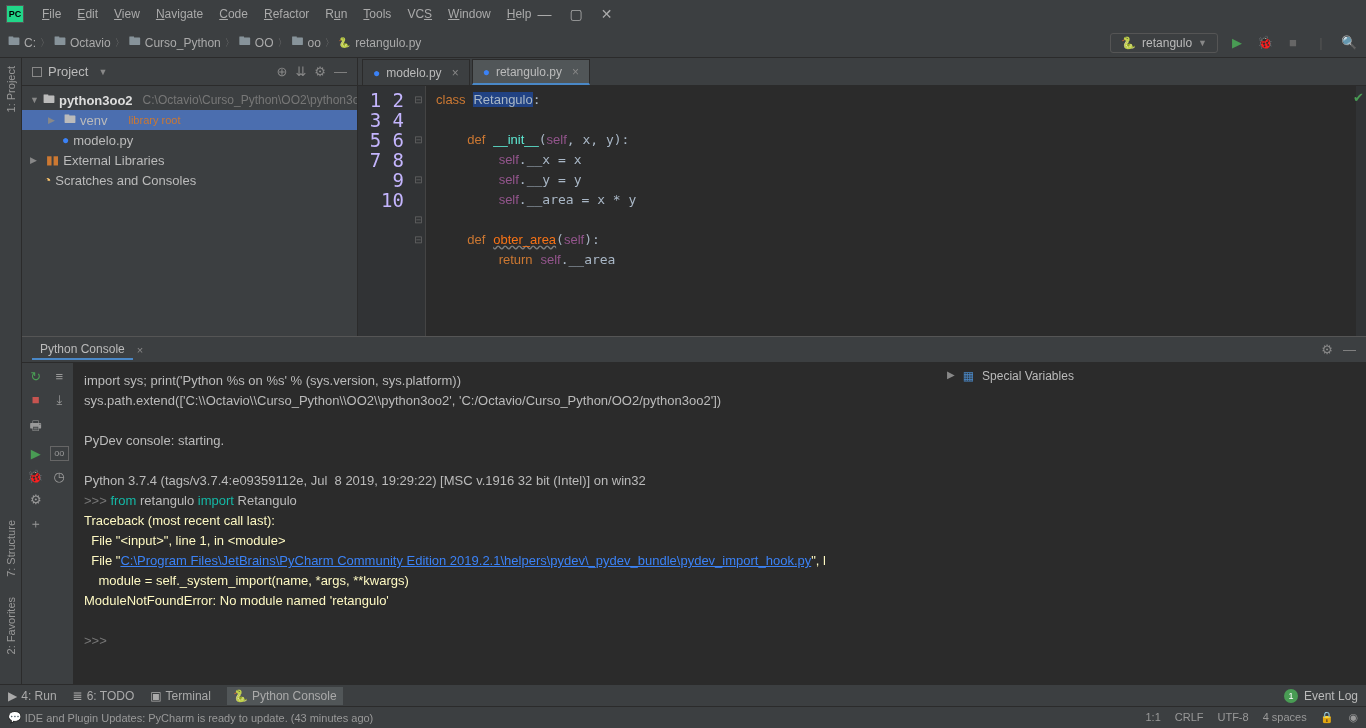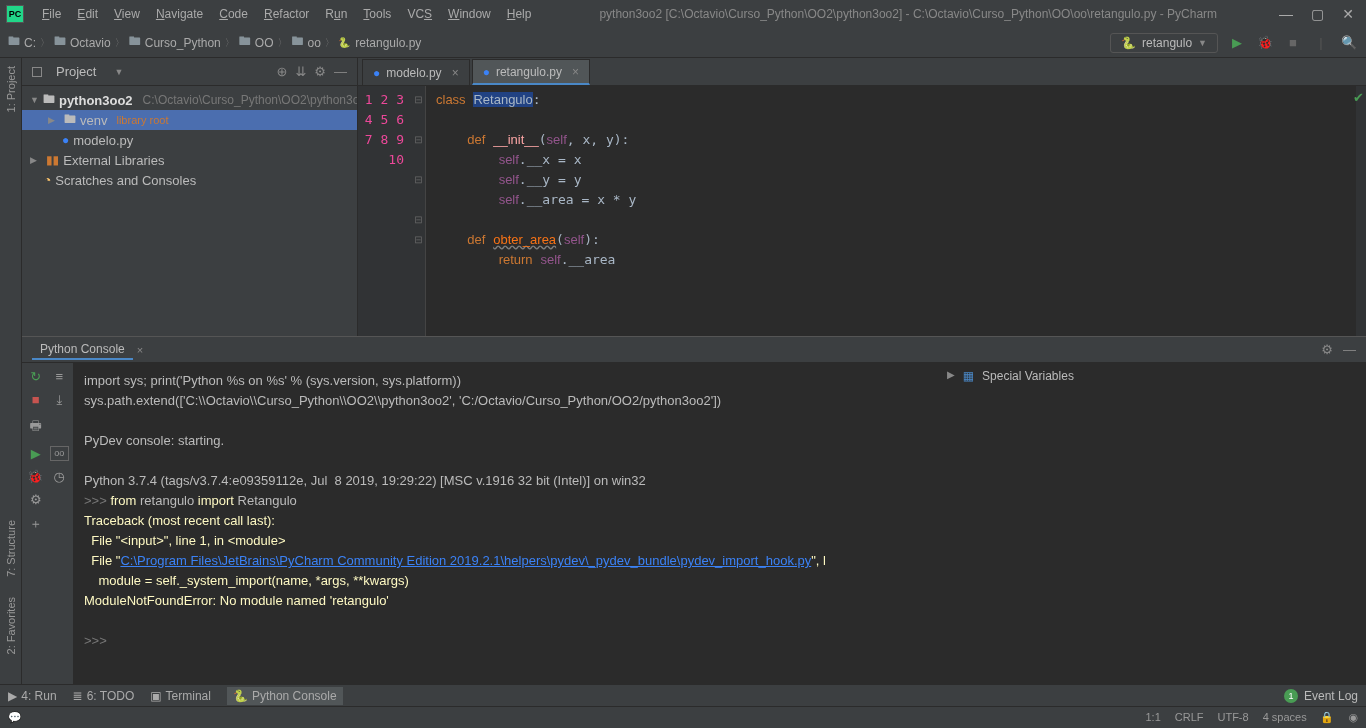--- a/index.html
+++ b/index.html
@@ -23,64 +23,64 @@
 .rt-icon{width:18px;text-align:center;cursor:pointer}
 .play-ic{color:#499c54}
 .bug-ic{color:#499c54}
 .stop-ic{color:#666}
 .search-ic{color:#aaa}
 .main-area{display:flex;height:calc(100% - 28px - 30px - 22px - 22px)}
 .left-gutter{width:22px;background:#3c3f41;border-right:1px solid #2b2b2b;display:flex;flex-direction:column;align-items:center;padding-top:8px;gap:20px}
 .left-gutter .vtext{writing-mode:vertical-rl;transform:rotate(180deg);font-size:11px;color:#999;cursor:pointer}
 .project-panel{width:336px;background:#3c3f41;display:flex;flex-direction:column;border-right:1px solid #2b2b2b}
 .panel-header{height:28px;display:flex;align-items:center;padding:0 10px;background:#3c3f41;border-bottom:1px solid #2b2b2b}
-.panel-header .title{display:flex;align-items:center;gap:14px;font-size:13px}
+.panel-header .title{display:flex;align-items:center;gap:6px;font-size:13px}
 .panel-header .dd{font-size:9px;margin-left:4px;color:#888}
 .panel-header .tools{margin-left:auto;display:flex;gap:8px;color:#888;font-size:13px}
 .tree{padding:4px 0;font-size:13px;overflow:auto;flex:1}
 .tree-row{display:flex;align-items:center;padding:2px 8px;gap:4px;white-space:nowrap;height:20px}
 .tree-row.sel{background:#4b6eaf}
 .tree-row .arrow{width:12px;font-size:9px;color:#888}
 .tree-row .ic{font-size:12px}
 .tree-row .label{color:#bbb}
 .tree-row .label.bold{font-weight:bold;color:#ddd}
 .tree-row .path{color:#777;font-size:12px}
-.tree-row .libroot{color:#cc7832;font-size:11px;margin-left:5px}
+.tree-row .libroot{color:#cc7832;font-size:11px;margin-left:17px}
 .editor-area{flex:1;display:flex;flex-direction:column;background:#2b2b2b}
 .tabs-row{height:28px;background:#3c3f41;display:flex;align-items:flex-end;border-bottom:1px solid #2b2b2b;padding-left:4px}
 .tab{height:26px;padding:0 10px;display:flex;align-items:center;gap:6px;background:#3c3f41;border:1px solid #2b2b2b;border-bottom:none;margin-right:2px;font-size:12px;cursor:pointer}
 .tab.active{background:#515658;border-bottom:2px solid #4a88c7}
 .tab .close{color:#888;font-size:12px;margin-left:4px}
 .tab .py-ic{color:#3b82f6;font-size:12px}
 .editor-content{flex:1;display:flex;overflow:hidden;position:relative}
-.gutter{width:54px;background:#313335;text-align:right;padding:4px 8px 4px 4px;color:#ec4899;font-family:"Consolas",monospace;font-size:13px;line-height:20px}
+.gutter{width:54px;background:#313335;text-align:right;padding:4px 8px 4px 4px;color:#c4b5fd;font-family:"Consolas",monospace;font-size:19px;line-height:20px}
 .fold-gutter{width:14px;background:#313335;border-right:1px solid #444;padding-top:4px;font-size:10px;color:#666;text-align:center;line-height:20px}
 .code{flex:1;padding:4px 10px;font-family:"Consolas",monospace;font-size:13px;line-height:20px;color:#a9b7c6;white-space:pre}
 .kw{color:#cc7832}
 .fn{color:#f97316}
-.mag{color:#fca5a5}
+.mag{color:#5eead4}
 .sel-bg{background:#214283}
 .self-c{color:#94558d}
 .ident{color:#a9b7c6}
 .editor-right-marker{width:10px;background:#313335}
 .check{position:absolute;top:4px;right:2px;color:#499c54;font-size:13px}
 .console-area{height:348px;display:flex;flex-direction:column;border-top:1px solid #555;background:#2b2b2b}
 .console-header{height:26px;background:#3c3f41;display:flex;align-items:center;padding:0 10px;border-bottom:1px solid #2b2b2b}
 .console-header .ctab{padding:2px 8px;font-size:12px;border-bottom:2px solid #4a88c7}
 .console-header .close{color:#888;margin-left:4px;font-size:11px}
 .console-header .tools{margin-left:auto;display:flex;gap:10px;color:#888}
 .console-body{flex:1;display:flex;overflow:hidden}
 .console-toolbar{width:52px;background:#3c3f41;border-right:1px solid #2b2b2b;padding:6px 4px;display:grid;grid-template-columns:1fr 1fr;gap:8px 4px;align-content:start}
 .console-toolbar span{text-align:center;font-size:13px;cursor:pointer}
 .ct-green{color:#499c54}
 .ct-red{color:#c75450}
 .ct-grey{color:#999}
 .console-out{flex:1;padding:8px 10px;font-family:"Consolas",monospace;font-size:13px;line-height:20px;color:#bbb;white-space:pre-wrap;overflow:auto}
 .console-out .prompt{color:#777}
-.console-out .kw{color:#fef9c3}
+.console-out .kw{color:#14b8a6}
 .console-out .err{color:#fef9c3}
 .console-out .link{color:#3b82f6;text-decoration:underline}
 .vars-panel{width:430px;border-left:1px solid #2b2b2b;padding:6px 10px;font-size:12px;display:flex;gap:8px;align-items:flex-start}
 .vars-panel .arrow{font-size:10px;color:#888}
 .bottom-tabs{height:22px;background:#3c3f41;display:flex;align-items:center;padding:0 8px;gap:16px;font-size:12px;border-top:1px solid #2b2b2b}
 .bottom-tabs .btab{display:flex;align-items:center;gap:4px;cursor:pointer;color:#aaa}
 .bottom-tabs .btab.active{background:#515658;padding:2px 6px}
 .bottom-tabs .right{margin-left:auto;display:flex;align-items:center;gap:6px}
 .bottom-tabs .badge{background:#499c54;color:#fff;border-radius:50%;width:14px;height:14px;font-size:9px;display:flex;align-items:center;justify-content:center}
 .statusbar{height:22px;background:#3c3f41;display:flex;align-items:center;padding:0 8px;font-size:11px;color:#999;border-top:1px solid #2b2b2b}
@@ -99,21 +99,20 @@
     <span><u>V</u>iew</span>
     <span><u>N</u>avigate</span>
     <span><u>C</u>ode</span>
     <span><u>R</u>efactor</span>
     <span>R<u>u</u>n</span>
     <span><u>T</u>ools</span>
     <span>VC<u>S</u></span>
     <span><u>W</u>indow</span>
     <span><u>H</u>elp</span>
   </div>
-  <div class="title">python3oo2 [C:\Octavio\Curso_Python\OO2\python3oo2] - C:\Octavio\Curso_Python\OO\oo\retangulo.py - PyCharm</div>
   <div class="win-controls">
     <span>—</span>
     <span>▢</span>
     <span>✕</span>
   </div>
 </div>
 
 <div class="breadcrumb-row">
   <div class="breadcrumb">
     <span class="folder-ic">🖿</span>
@@ -310,20 +309,21 @@
   <span class="btab">▣ <span>Terminal</span></span>
   <span class="btab active">🐍 <span>Python Console</span></span>
   <div class="right">
     <span class="badge">1</span>
     <span>Event Log</span>
   </div>
 </div>
 
 <div class="statusbar">
   <span>💬</span>&nbsp;
+  <span>IDE and Plugin Updates: PyCharm is ready to update. (43 minutes ago)</span>
   <div class="right">
     <span>1:1</span>
     <span>CRLF</span>
     <span>UTF-8</span>
     <span>4 spaces</span>
     <span>🔒</span>
     <span>◉</span>
   </div>
 </div>
 

